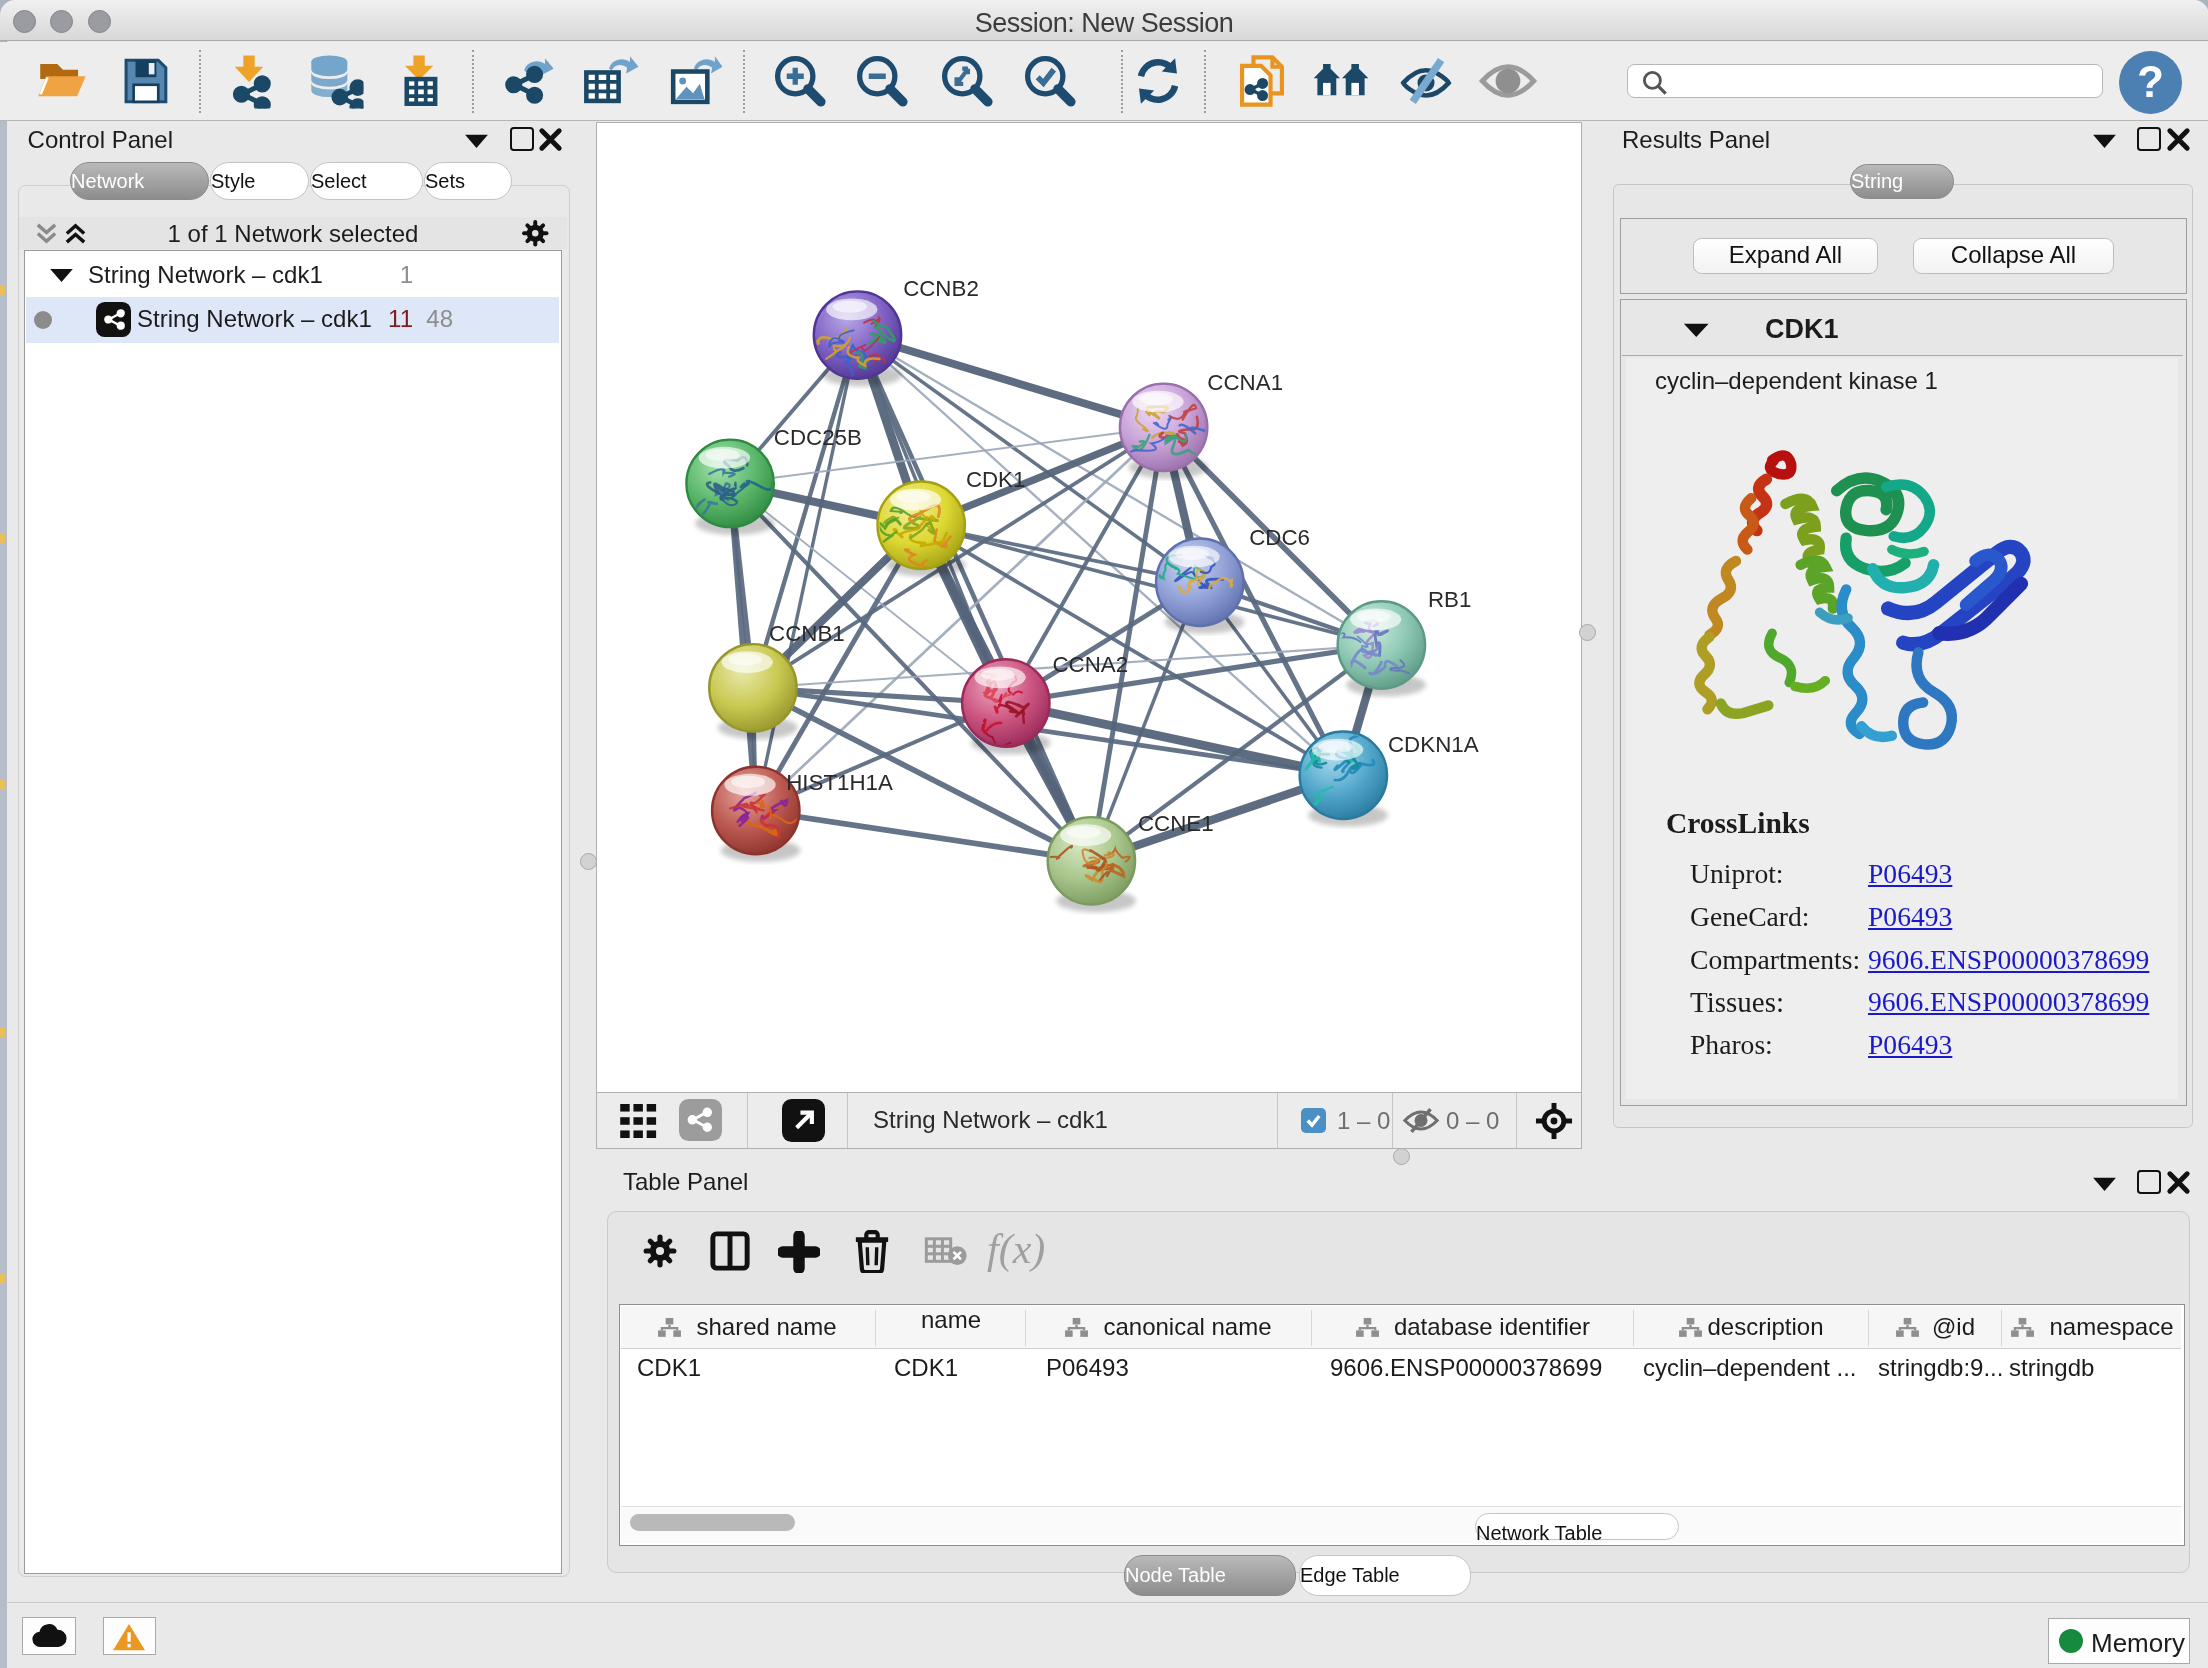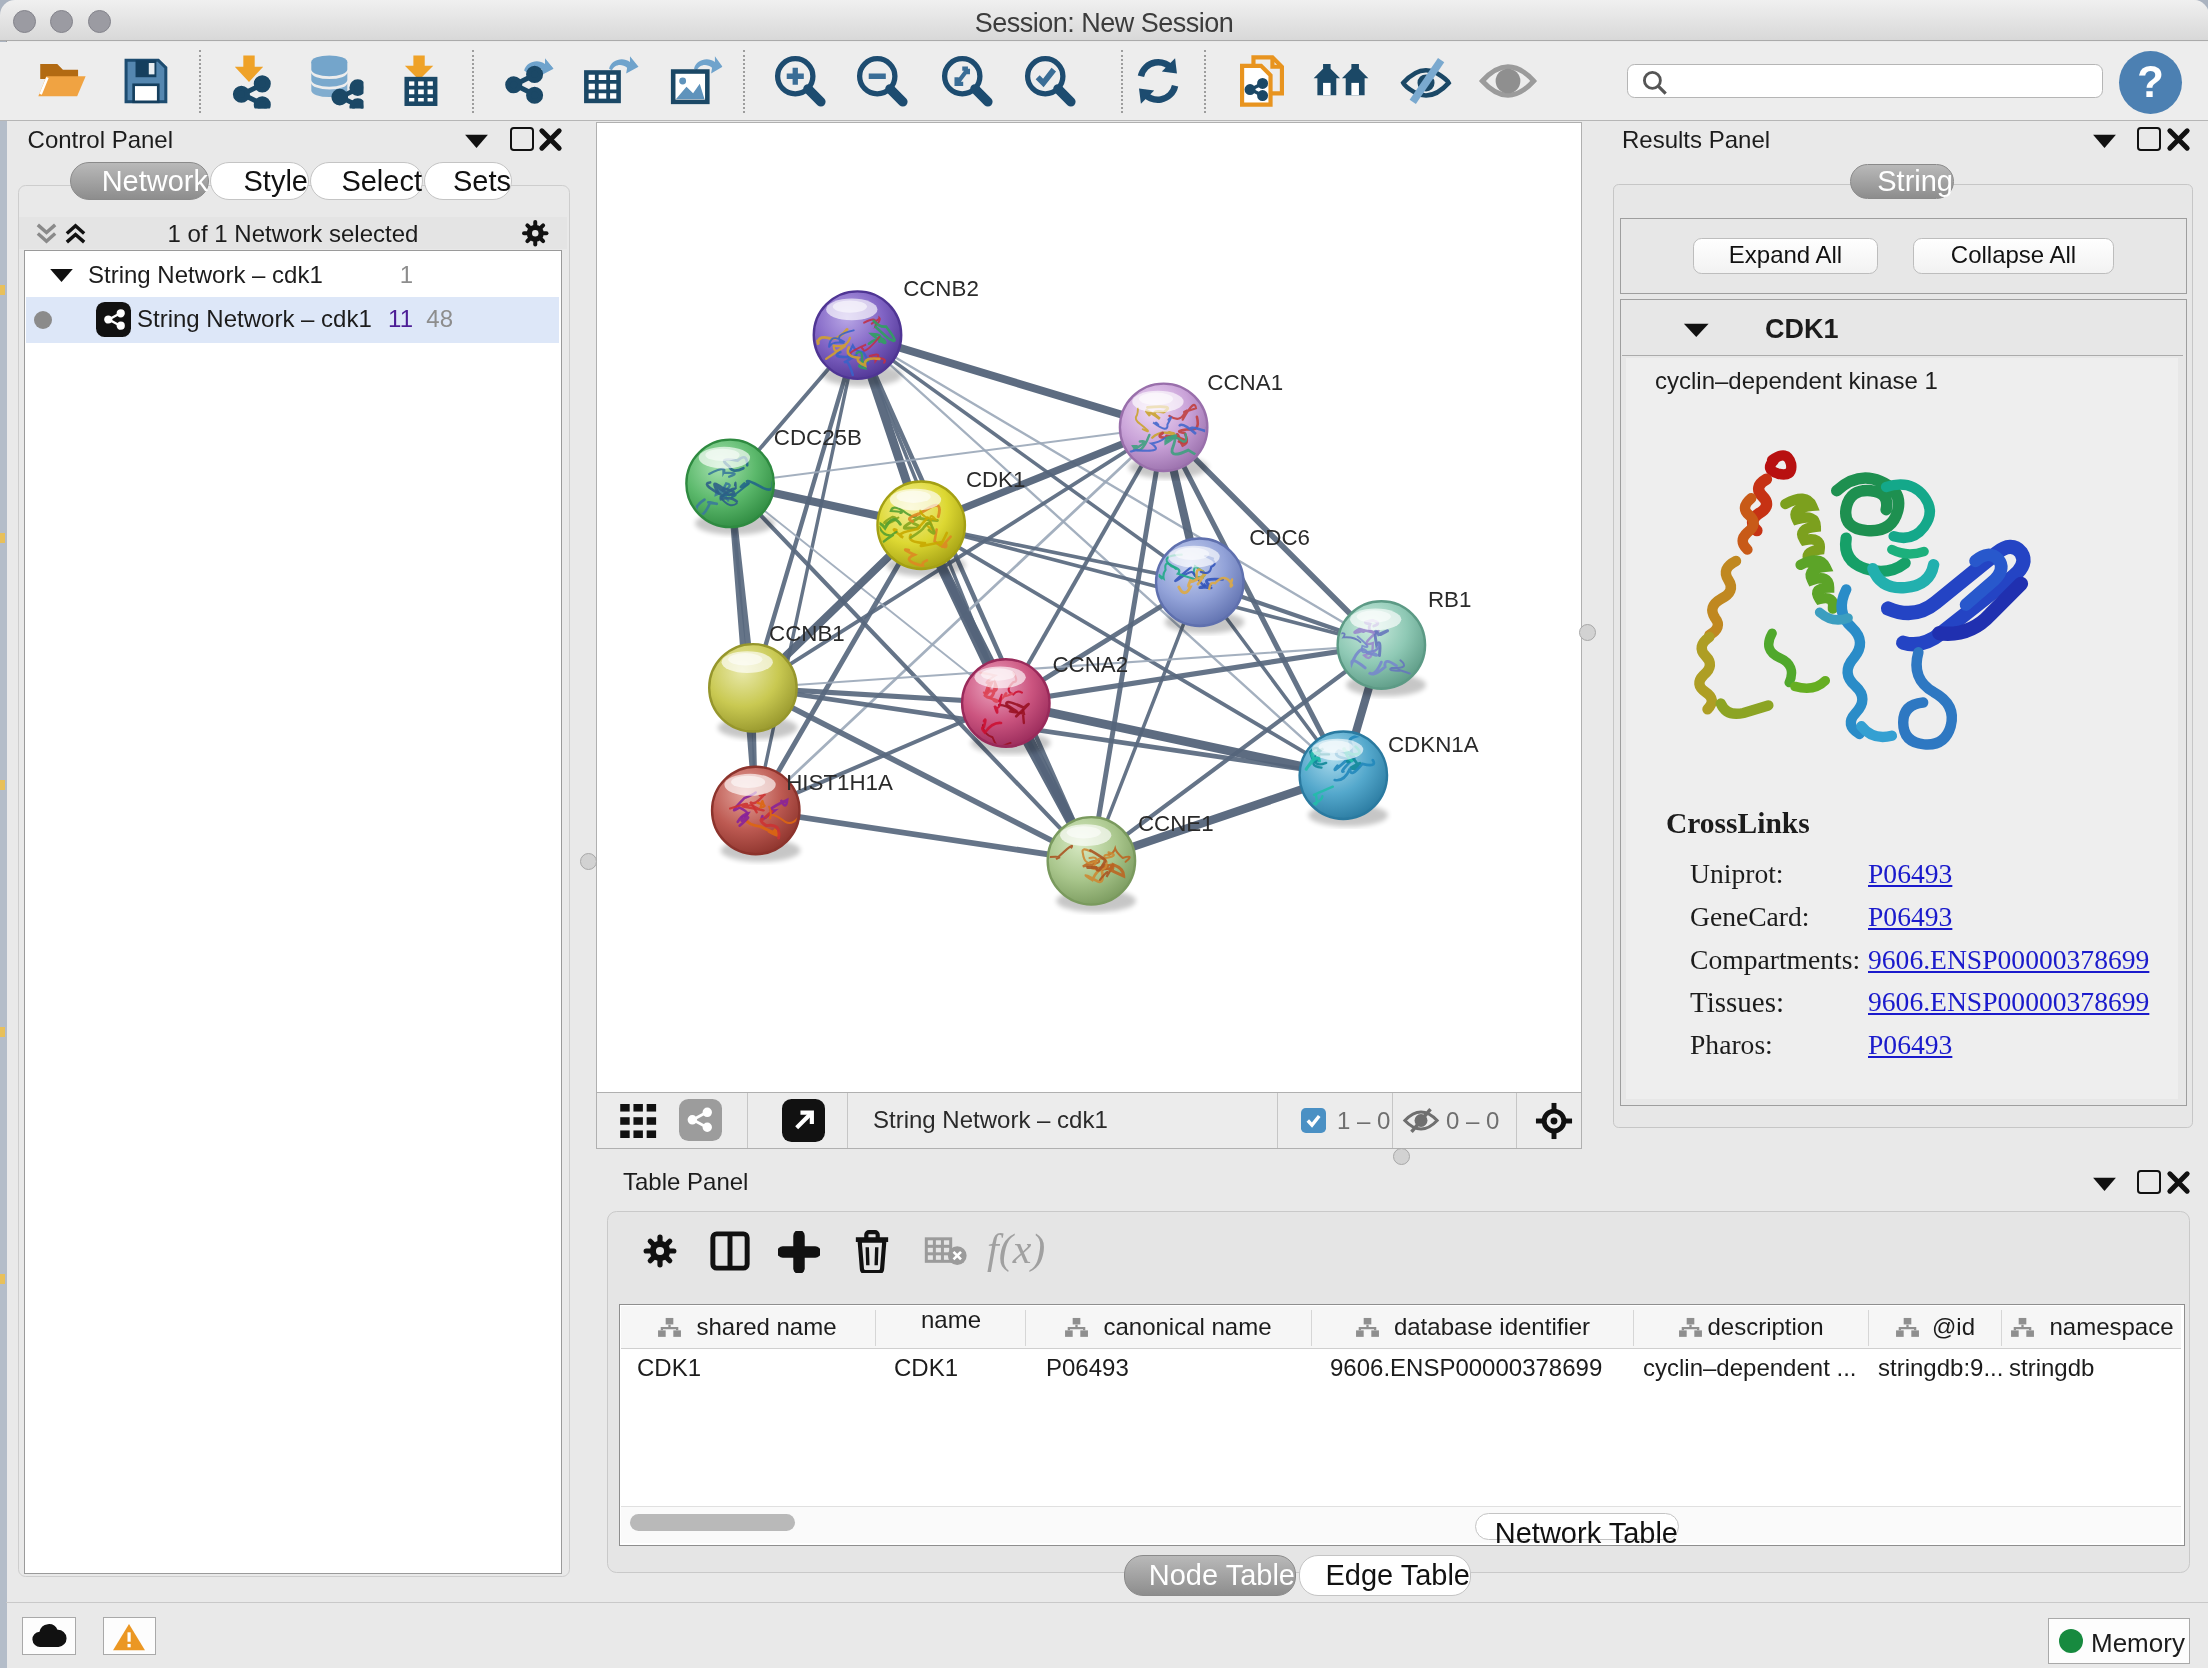--- a/index.html
+++ b/index.html
@@ -12,21 +12,21 @@
 .tl{position:absolute;top:9.5px;width:21px;height:21px;border-radius:50%;background:#9b9ba2;border:1px solid #84848c}
 #wtitle{position:absolute;top:7.6px;left:0;width:100%;text-align:center;font-size:27px;font-weight:500;color:#3c3c3c;letter-spacing:-0.5px}
 #toolbar{position:absolute;left:0;top:42px;width:100%;height:78px;background:#ededed;border-bottom:1.9px solid #b6b6b6}
 .sep{position:absolute;top:7.6px;height:63px;width:0;border-left:2.9px dotted #9d9d9d}
 .ticon{position:absolute;top:50%;transform:translate(-50%,-50%)}
 #searchbox{position:absolute;left:1627px;top:22px;width:474px;height:32px;background:#fff;border:1.9px solid #b5b5b5;border-radius:7.6px}
 #helpbtn{position:absolute;left:2119px;top:8.6px;width:63px;height:63px;border-radius:50%;background:#4c80b2;color:#fff;font-weight:bold;font-size:44px;text-align:center;line-height:61px}
 .paneltitle{font-size:24px;color:#1c1c1c}
 .tabsel{background:linear-gradient(#b9b9b9,#8d8d8d);color:#fff;border:1px solid #8a8a8a}
 .tabun{background:#fff;color:#111;border:1px solid #c4c4c4}
-.tab{display:inline-block;text-align:right;font-size:29px;border-radius:19px;box-sizing:border-box}
+.tab{display:inline-block;text-align:left;font-size:20px;border-radius:19px;box-sizing:border-box}
 .btn{background:linear-gradient(#ffffff,#f2f2f2);border:1.9px solid #bdbdbd;border-radius:8.6px;font-size:24px;color:#111;text-align:center;box-sizing:border-box}
 a.lnk{color:#1a1acc;text-decoration:underline}
 </style>
 </head>
 <body>
 <div id="win"></div>
 <div class="abs" style="left:0;top:114px;width:6.7px;height:1554px;background:#b4bdc9"></div>
 <div class="abs" style="left:0;top:285px;width:4.8px;height:9.5px;background:#e8c05a"></div>
 <div class="abs" style="left:0;top:533px;width:4.8px;height:9.5px;background:#e8c05a"></div>
 <div class="abs" style="left:0;top:780px;width:4.8px;height:9.5px;background:#e8c05a"></div>
@@ -242,21 +242,21 @@
 <svg class="abs" style="left:103px;top:308px" width="23" height="23" viewBox="0 0 24 24">
   <g stroke="#fff" stroke-width="2.6" fill="#fff">
       <line x1="6" y1="12" x2="18" y2="5.5"></line>
       <line x1="6" y1="12" x2="18" y2="18.5"></line>
       <circle cx="5.5" cy="12" r="3"></circle>
       <circle cx="18.5" cy="5.5" r="3"></circle>
       <circle cx="18.5" cy="18.5" r="3"></circle>
     </g>
 </svg>
 <div class="abs t" style="left:137px;top:305px;font-size:24px">String Network – cdk1</div>
-<div class="abs t" style="left:361px;top:305px;width:52px;text-align:right;font-size:24px;color:#4c1d95">11</div>
+<div class="abs t" style="left:361px;top:305px;width:52px;text-align:right;font-size:24px;color:#7f1d1d">11</div>
 <div class="abs t" style="left:401px;top:305px;width:52px;text-align:right;font-size:24px;color:#8d8d8d">48</div>
 
 <div class="abs" style="left:596px;top:122px;width:984px;height:970px;background:#fff;border:1px solid #b0b0b0;border-bottom:none"></div>
 <svg class="abs" style="left:597px;top:122px" width="984" height="970" viewBox="0 0 1035 1020">
 <defs>
 <radialGradient id="g0" cx="38%" cy="30%" r="75%">
         <stop offset="0%" stop-color="#b9a7e6"></stop>
         <stop offset="55%" stop-color="#8063c4"></stop>
         <stop offset="100%" stop-color="#4f3594"></stop>
       </radialGradient>

